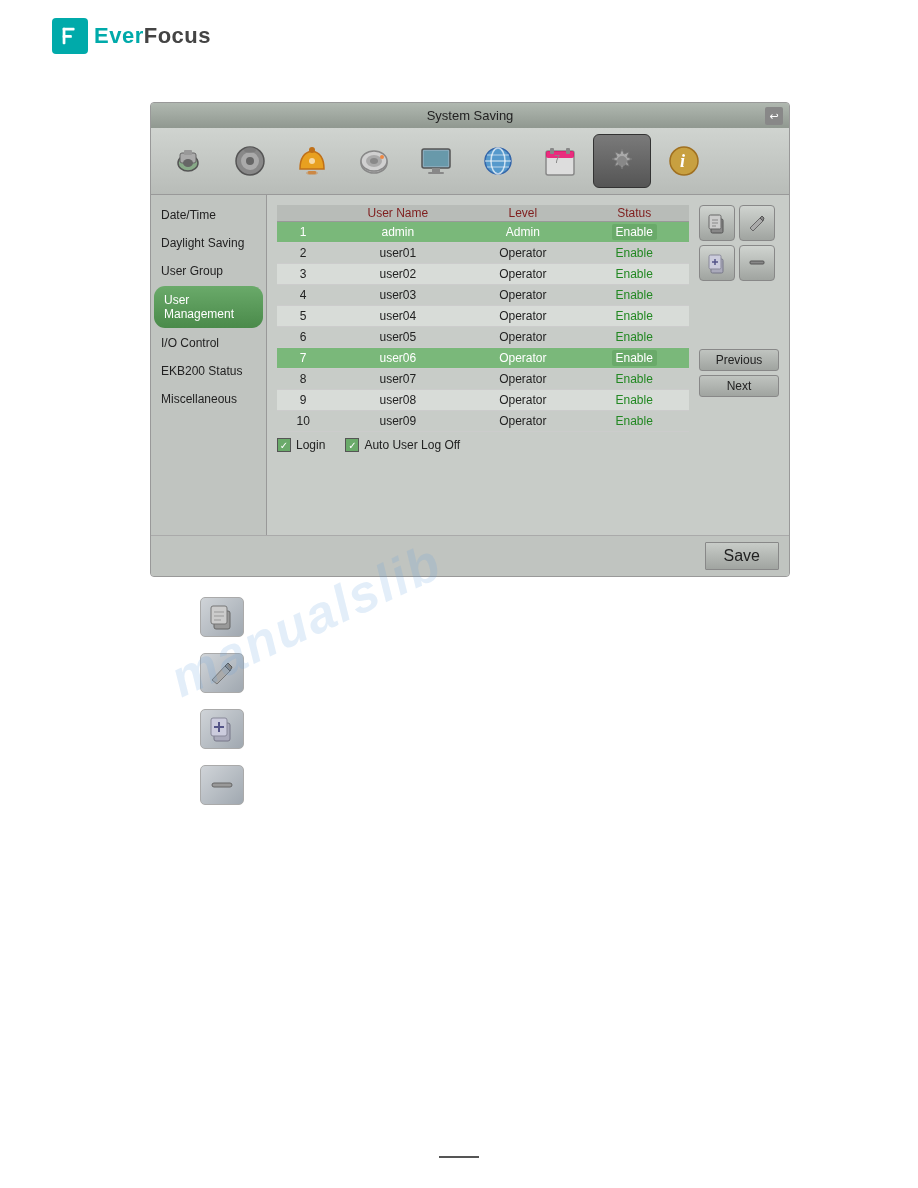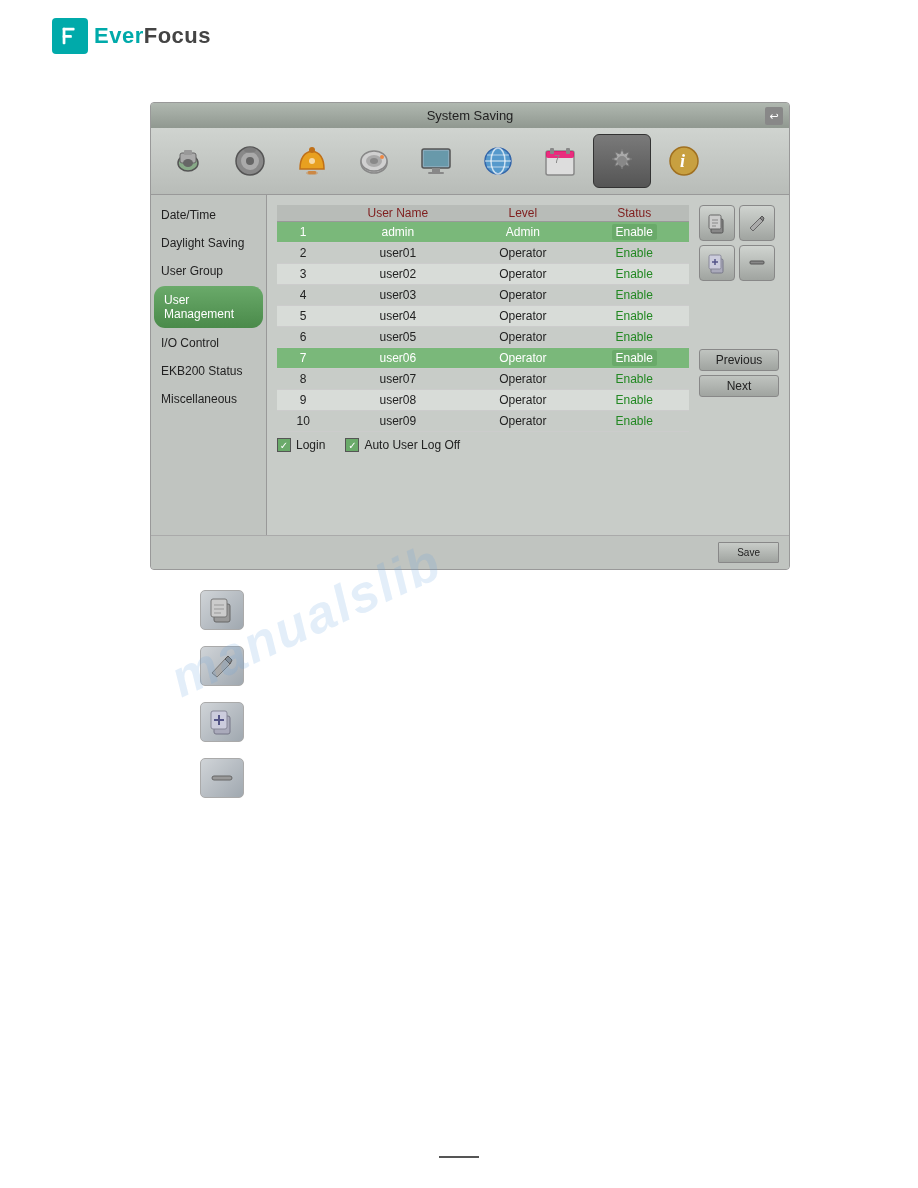--- a/index.html
+++ b/index.html
@@ -251,21 +251,21 @@
       text-align: right;
       padding: 6px 10px;
       background: #c0c4c0;
       border-top: 1px solid #aaa;
     }
     .save-btn {
       background: linear-gradient(to bottom, #c8ccc8, #a0a4a0);
       border: 1px solid #888;
       border-radius: 1px;
       padding: 4px 18px;
-      font-size: 10px;
+      font-size: 16px;
       cursor: pointer;
       color: #222;
     }
 
     
     .bottom-icons {
       margin-left: 200px;
       margin-top: 20px;
       display: flex;
       flex-direction: column;

